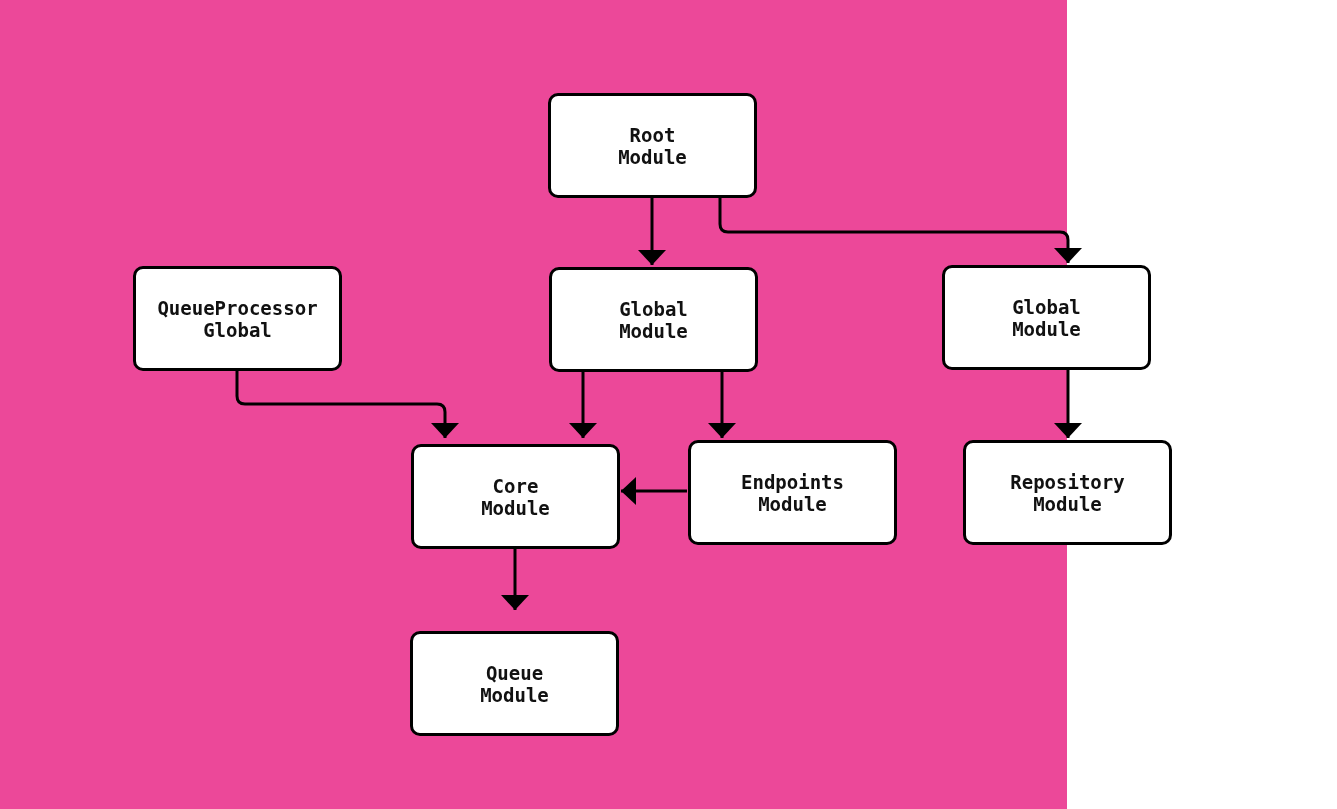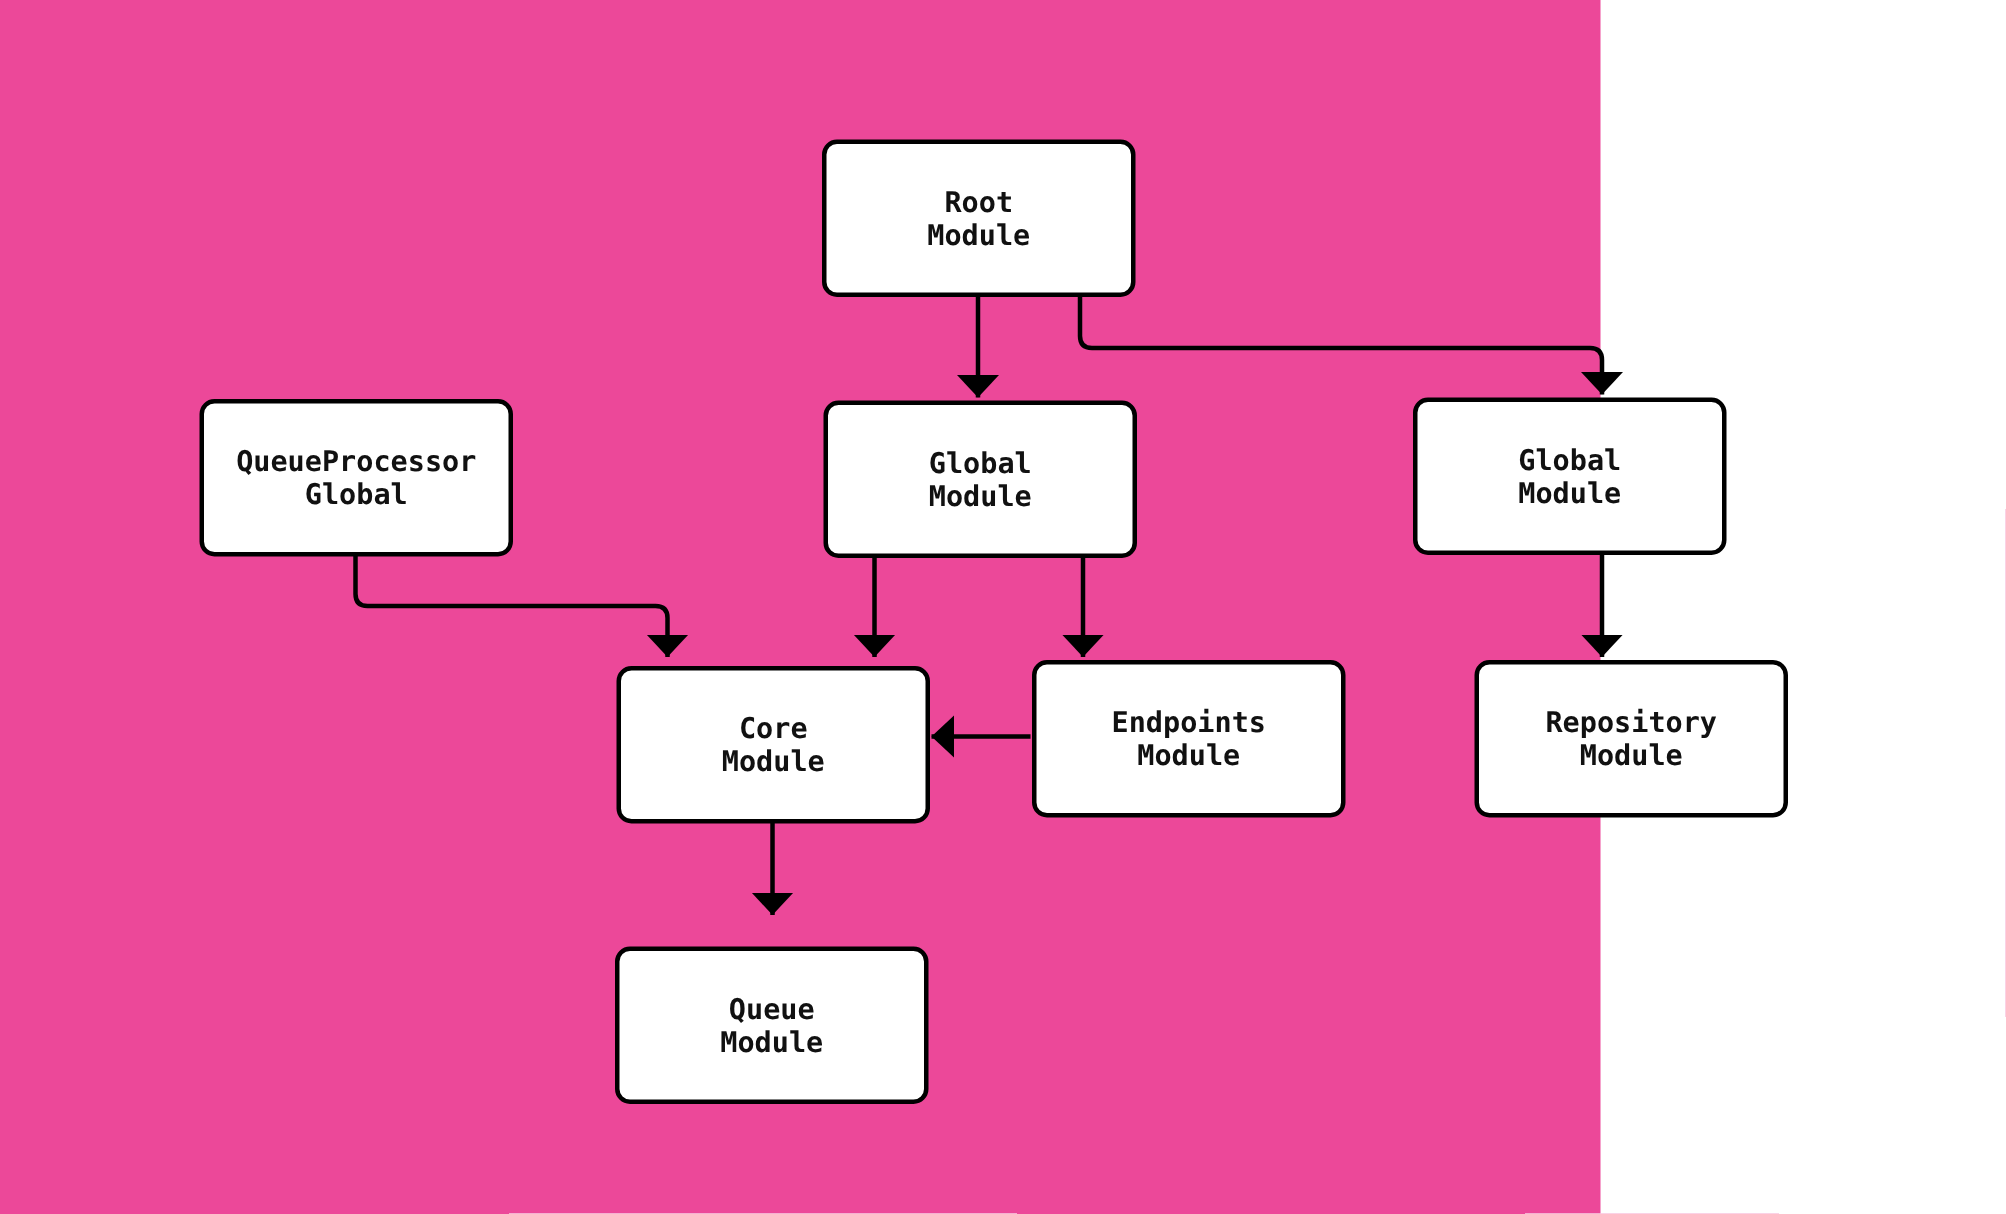--- a/index.html
+++ b/index.html
@@ -103,21 +103,21 @@
   <div class="node" style="left:411px; top:444px;">
     <span class="node-label">Core
 Module</span>
   </div>
 
   <div class="node" style="left:688px; top:440px;">
     <span class="node-label">Endpoints
 Module</span>
   </div>
 
-  <div class="node" style="left:963px; top:440px;margin-left:20px;">
+  <div class="node" style="left:963px; top:440px;">
     <span class="node-label">Repository
 Module</span>
   </div>
 
   <div class="node" style="left:410px; top:631px;">
     <span class="node-label">Queue
 Module</span>
   </div>
 
 </div>

